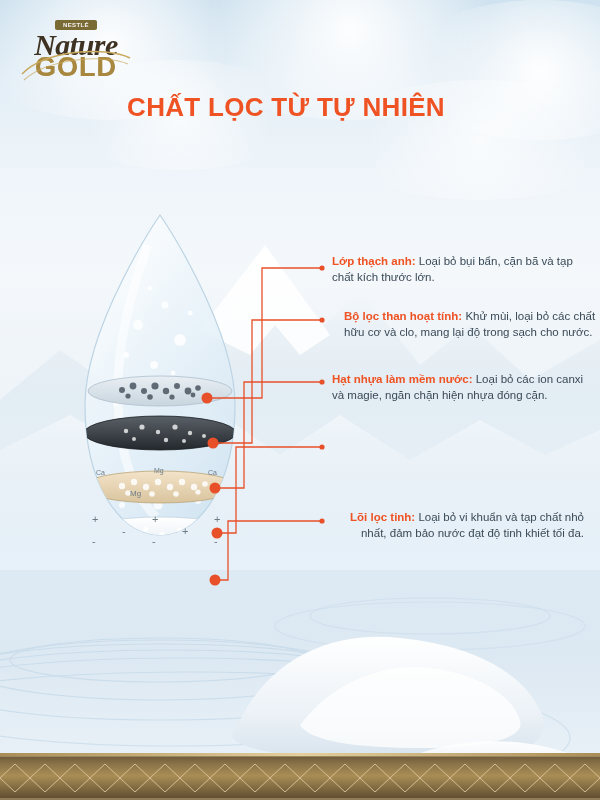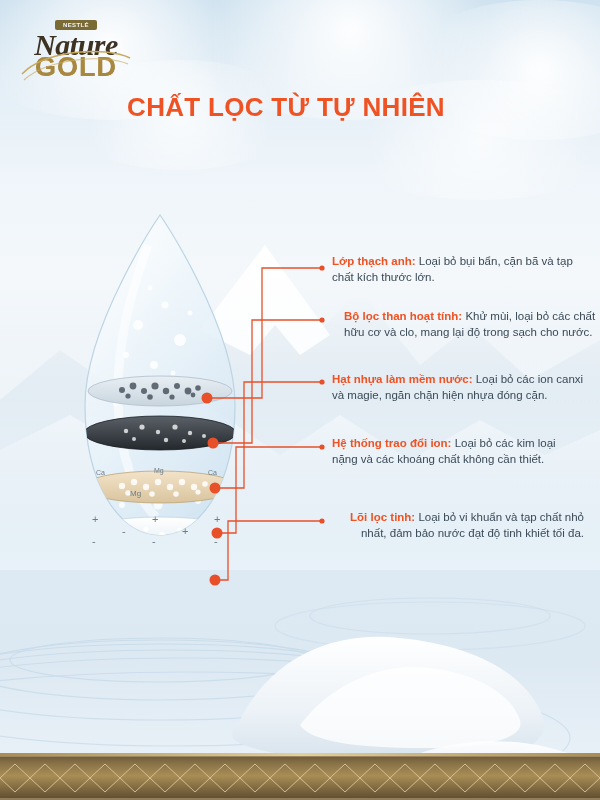--- a/index.html
+++ b/index.html
@@ -426,23 +426,20 @@
   </svg>
 
   <div class="callout callout-0">
     <b>Lớp thạch anh:</b><span> Loại bỏ bụi bẩn, cặn bã và tạp chất kích thước lớn.</span>
   </div>
   <div class="callout callout-1">
     <b>Bộ lọc than hoạt tính:</b><span> Khử mùi, loại bỏ các chất hữu cơ và clo, mang lại độ trong sạch cho nước.</span>
   </div>
   <div class="callout callout-2">
     <b>Hạt nhựa làm mềm nước:</b><span> Loại bỏ các ion canxi và magie, ngăn chặn hiện nhựa đóng cặn.</span>
-  </div>
-  <div class="callout callout-3">
-    <b>Hệ thống trao đổi ion:</b><span> Loại bỏ các kim loại nặng và các khoáng chất không cần thiết.</span>
   </div>
   <div class="callout callout-4">
     <b>Lõi lọc tinh:</b><span> Loại bỏ vi khuẩn và tạp chất nhỏ nhất, đảm bảo nước đạt độ tinh khiết tối đa.</span>
   </div>
 
   <div class="bottom-edge-top"></div>
   <div class="bottom-band">
     <svg class="diamonds" viewBox="0 0 600 44">
       <g fill="none" stroke="#e0caa0" stroke-width="1" opacity=".85">
         <g id="dset">

